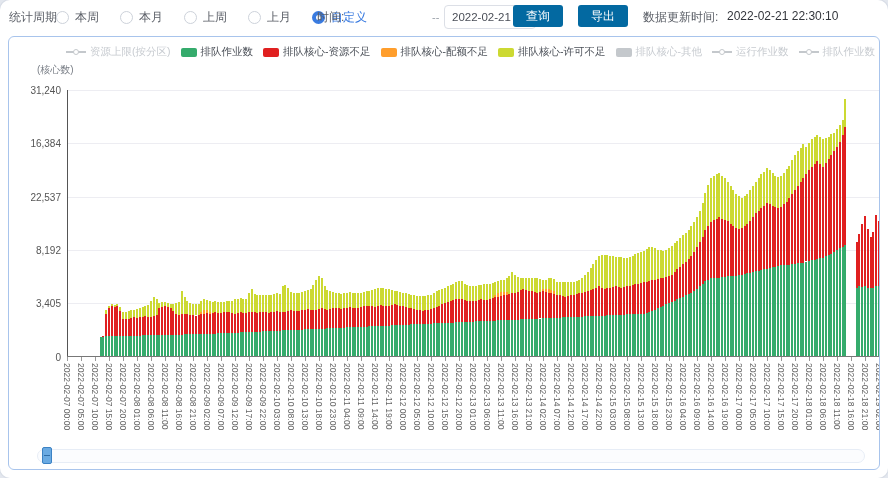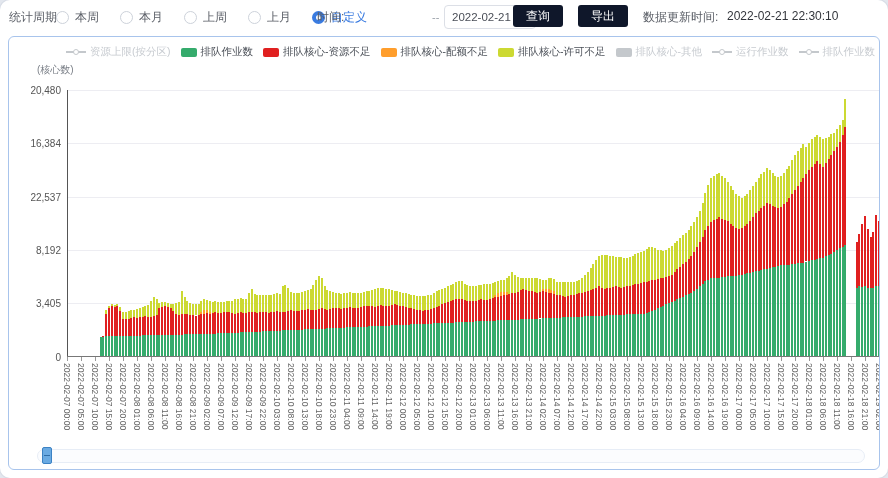--- a/index.html
+++ b/index.html
@@ -12,21 +12,21 @@
   .rdot{width:13px;height:13px;border-radius:50%;border:1px solid #cdd2da;background:#fff;box-sizing:border-box;}
   .radio.sel .rdot{border:4px solid #3a7be0;background:#fff;}
   .rtext{font-size:12px;color:#5a5e66;}
   .radio.sel .rtext{color:#3a7be0;}
   .dateinput{position:absolute;top:5px;width:76px;height:22px;border:1px solid #dcdfe6;border-radius:4px;background:#fff;display:flex;align-items:center;justify-content:space-between;padding:0 7px;box-sizing:content-box;}
   .dateinput .dtext{font-size:11.5px;color:#4a4e57;}
   .calicon{width:11px;height:11px;border:1px solid #8a8f98;border-radius:2px;position:relative;}
   .calicon:before{content:"";position:absolute;left:1px;right:1px;top:2px;border-top:1px solid #8a8f98;}
   .calicon:after{content:"";position:absolute;top:-3px;left:1px;width:1px;height:3px;background:#8a8f98;box-shadow:6px 0 0 #8a8f98;}
   #datesep{position:absolute;top:11px;font-size:11px;color:#9aa0a8;}
-  .btn{position:absolute;top:5px;width:50px;height:22px;border:none;border-radius:3px;background:#0f172a;color:#fff;font-size:12px;cursor:pointer;font-family:inherit;}
+  .btn{position:absolute;top:5px;width:50px;height:22px;border:none;border-radius:3px;background:#0369a1;color:#fff;font-size:12px;cursor:pointer;font-family:inherit;}
   
   #panel{position:absolute;left:8px;top:36px;width:870px;height:432px;border:1px solid #a8c4ec;border-radius:6px;background:#fff;overflow:hidden;}
   #legend{position:absolute;top:8px;right:4px;display:flex;align-items:center;gap:10px;white-space:nowrap;}
   .litem{display:flex;align-items:center;gap:4px;cursor:pointer;}
   .lswatch{width:16px;height:9px;border-radius:2px;}
   .lline{width:20px;height:0;border-top:2px solid #c4c8cc;position:relative;}
   .lline i{position:absolute;left:7px;top:-4px;width:4px;height:4px;border:1.5px solid #c4c8cc;border-radius:50%;background:#fff;display:block;}
   .ltext{font-size:10.5px;color:#4a4f57;}
   .litem.off .ltext{color:#c7cbd0;}
   #unitlabel{position:absolute;left:28px;top:26px;font-size:10px;color:#7a7f87;}
@@ -966,21 +966,21 @@
         <div class="seg" style="left: 868.9px; top: 248.581px; height: 70.9192px; background: rgb(53, 171, 108);"></div>
         <div class="seg" style="left: 868.9px; top: 184.168px; height: 64.4128px; background: rgb(224, 32, 32);"></div>
       </div>
     <div id="xaxisline"></div>
     <div id="axislabels">
         <div class="ylab" style="top: 314.5px;">0</div>
         <div class="ylab" style="top: 261.2px;">3,405</div>
         <div class="ylab" style="top: 207.9px;">8,192</div>
         <div class="ylab" style="top: 154.6px;">22,537</div>
         <div class="ylab" style="top: 101.3px;">16,384</div>
-        <div class="ylab" style="top: 48px;">20,480</div>
+        <div class="ylab" style="top: 48px;">31,240</div>
         <div class="xtick" style="left: 58px;"></div>
         <div class="xlab" style="left: 62.5px;">2022-02-07 00:00</div>
         <div class="xtick" style="left: 72px;"></div>
         <div class="xlab" style="left: 76.5px;">2022-02-07 05:00</div>
         <div class="xtick" style="left: 86px;"></div>
         <div class="xlab" style="left: 90.5px;">2022-02-07 10:00</div>
         <div class="xtick" style="left: 100px;"></div>
         <div class="xlab" style="left: 104.5px;">2022-02-07 15:00</div>
         <div class="xtick" style="left: 114px;"></div>
         <div class="xlab" style="left: 118.5px;">2022-02-07 20:00</div>

